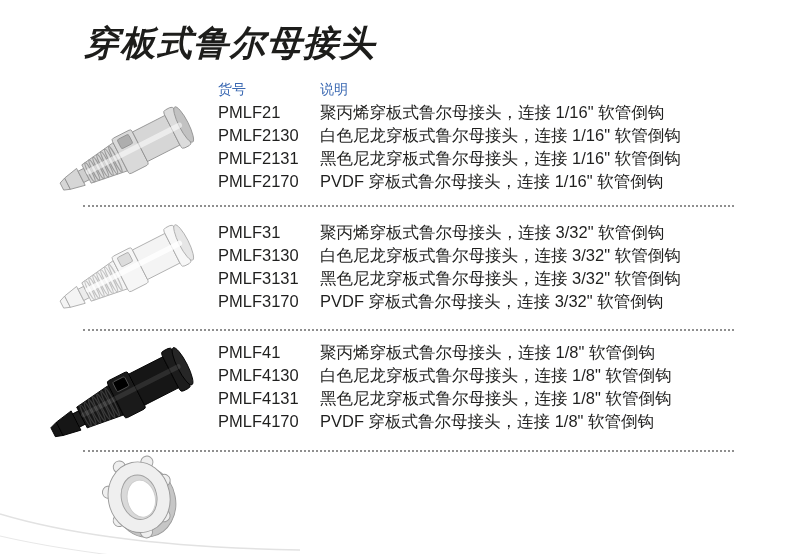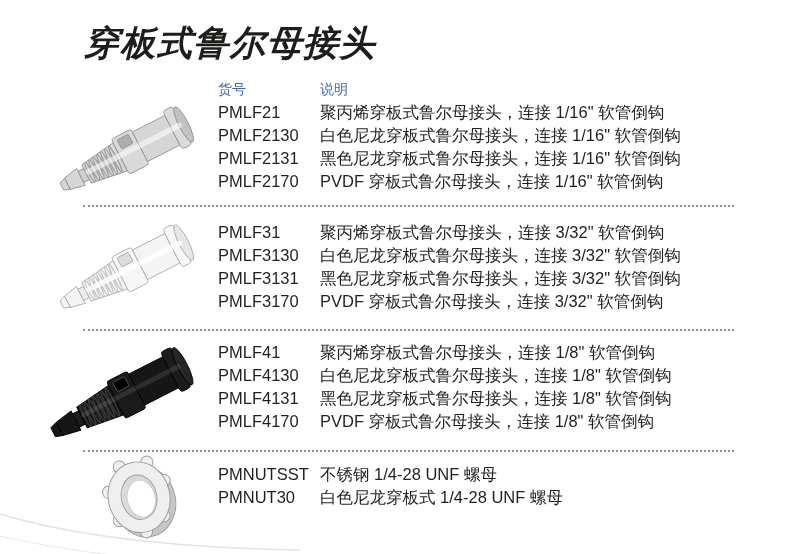--- a/index.html
+++ b/index.html
@@ -57,24 +57,20 @@
     <div class="row"><span class="pn">PMLF3170</span><span class="desc">PVDF 穿板式鲁尔母接头，连接 3/32" 软管倒钩</span></div>
   </section>
 
   <section class="group g3">
     <div class="row"><span class="pn">PMLF41</span><span class="desc">聚丙烯穿板式鲁尔母接头，连接 1/8" 软管倒钩</span></div>
     <div class="row"><span class="pn">PMLF4130</span><span class="desc">白色尼龙穿板式鲁尔母接头，连接 1/8" 软管倒钩</span></div>
     <div class="row"><span class="pn">PMLF4131</span><span class="desc">黑色尼龙穿板式鲁尔母接头，连接 1/8" 软管倒钩</span></div>
     <div class="row"><span class="pn">PMLF4170</span><span class="desc">PVDF 穿板式鲁尔母接头，连接 1/8" 软管倒钩</span></div>
   </section>
 
-  <section class="group g4">
-    <div class="row"><span class="pn">PMNUTSST</span><span class="desc">不锈钢 1/4-28 UNF 螺母</span></div>
-    <div class="row"><span class="pn">PMNUT30</span><span class="desc">白色尼龙穿板式 1/4-28 UNF 螺母</span></div>
-  </section>
 
   <div class="sep sep1"></div>
   <div class="sep sep2"></div>
   <div class="sep sep3"></div>
 
   <div class="photo photo1">
     <svg viewBox="0 0 200 125" xmlns="http://www.w3.org/2000/svg">
       <g transform="translate(104,66) rotate(-27)" stroke="#8f8f8f" stroke-width="1">
         <path d="M-97,-5 L-89,-8 L-89,8 L-97,5 Z" fill="#d6d6d6" stroke-linejoin="round"></path>
         <polygon points="-89,-8 -70,-12 -70,12 -89,8" fill="#d6d6d6"></polygon>

